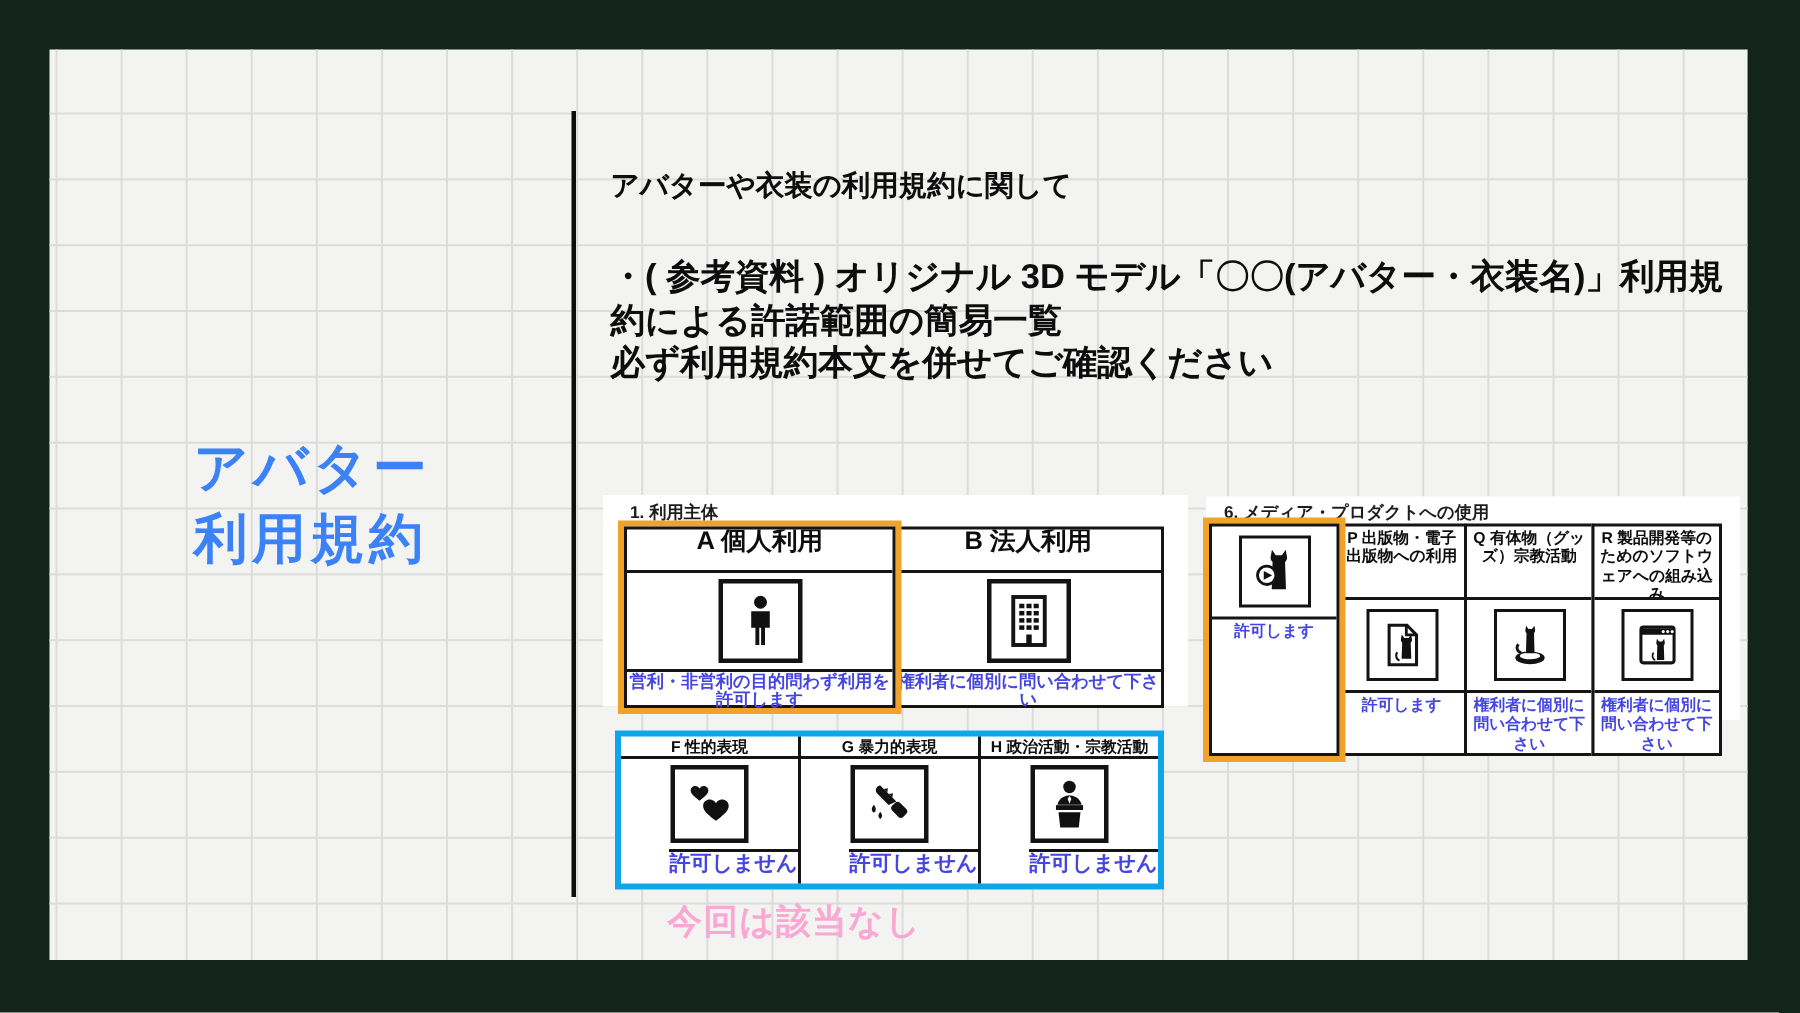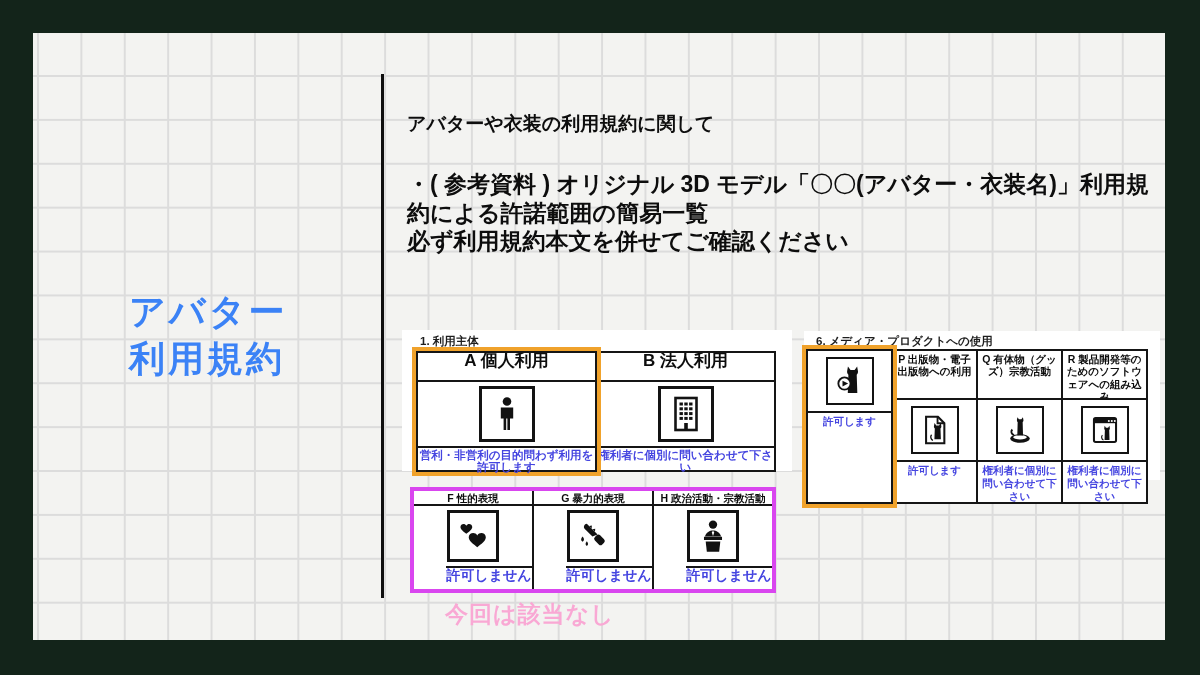--- a/index.html
+++ b/index.html
@@ -49,21 +49,21 @@
   .t1 .icon-box { width:56px; height:56px; }
   .t3 .icon-box { width:48px; height:48px; border-width:2.5px; }
 
   .cell-note { border-top:2px solid #151515; color:#4545e0; font-weight:bold; text-align:center; }
   .t1 .cell-note { height:24px; font-size:11.5px; line-height:12px; padding-top:1px; }
   .t3 .cell-note { height:42px; font-size:10.5px; line-height:13px; padding-top:2px; }
 
   .hl { box-shadow:0 0 0 4px #f0a22b; position:relative; z-index:3; }
 
   
-  .panel2 { position:absolute; left:410px; top:487px; width:366px; height:106px; background:#fff; border:4px solid #d946ef; display:flex; }
+  .panel2 { position:absolute; left:410px; top:487px; width:366px; height:106px; background:#fff; border:4px solid #0ea5e9; display:flex; }
   .col2 { flex:1; border-left:2px solid #151515; display:flex; flex-direction:column; }
   .col2:first-child { border-left:none; }
   .col2 .cell-header { height:15px; font-size:10.5px; line-height:14px; }
   .col2 .cell-icon { height:60px; }
   .col2 .icon-box { width:52px; height:52px; }
   .col2 .cell-note { height:17px; font-size:14px; line-height:15px; border-top-width:2px;margin-left:32px; }
 
   .caption { position:absolute; left:445px; top:599px; font-size:23px; font-weight:bold; color:#f9a8d4; letter-spacing:1px; }
 
   svg .st { fill:none; stroke:#131313; }

